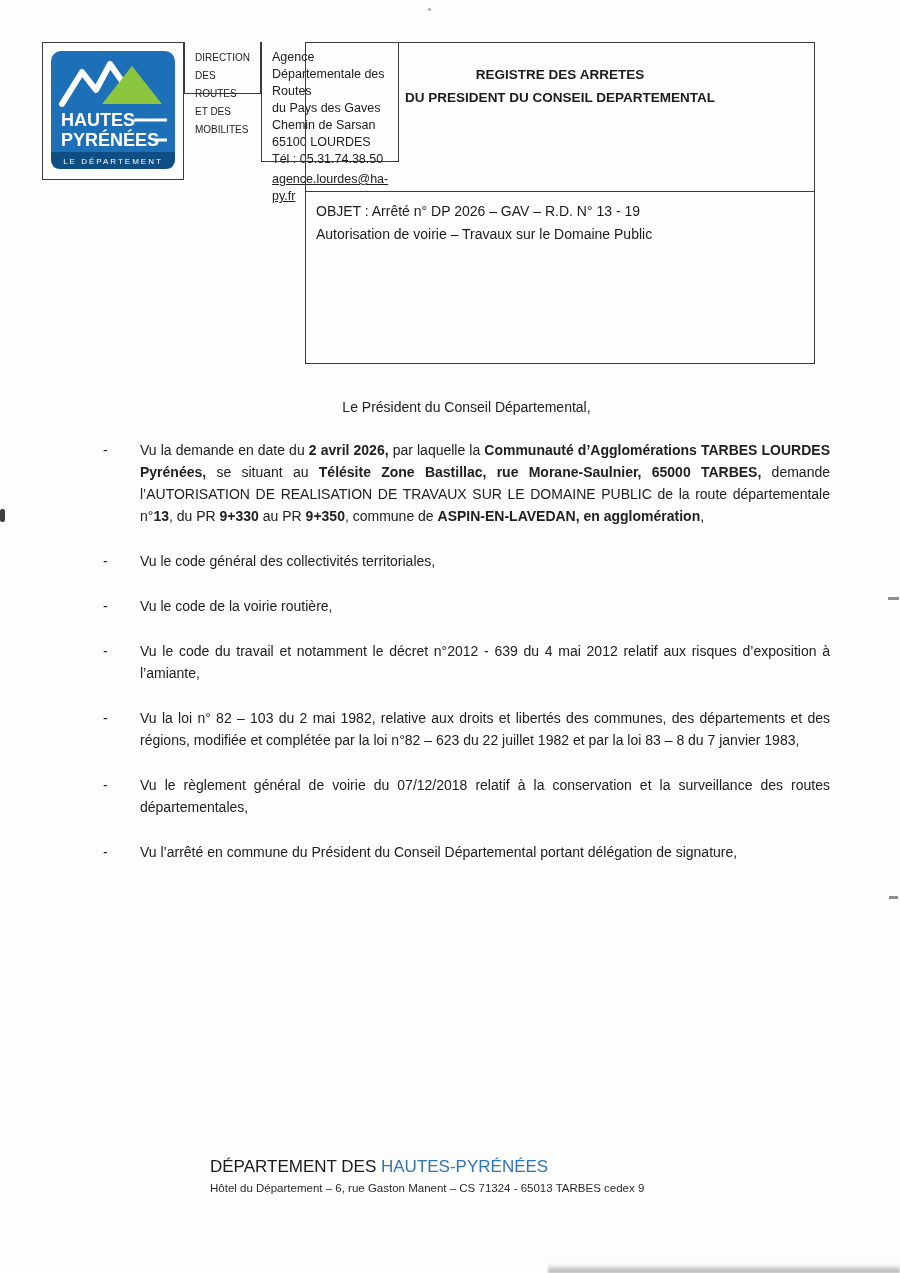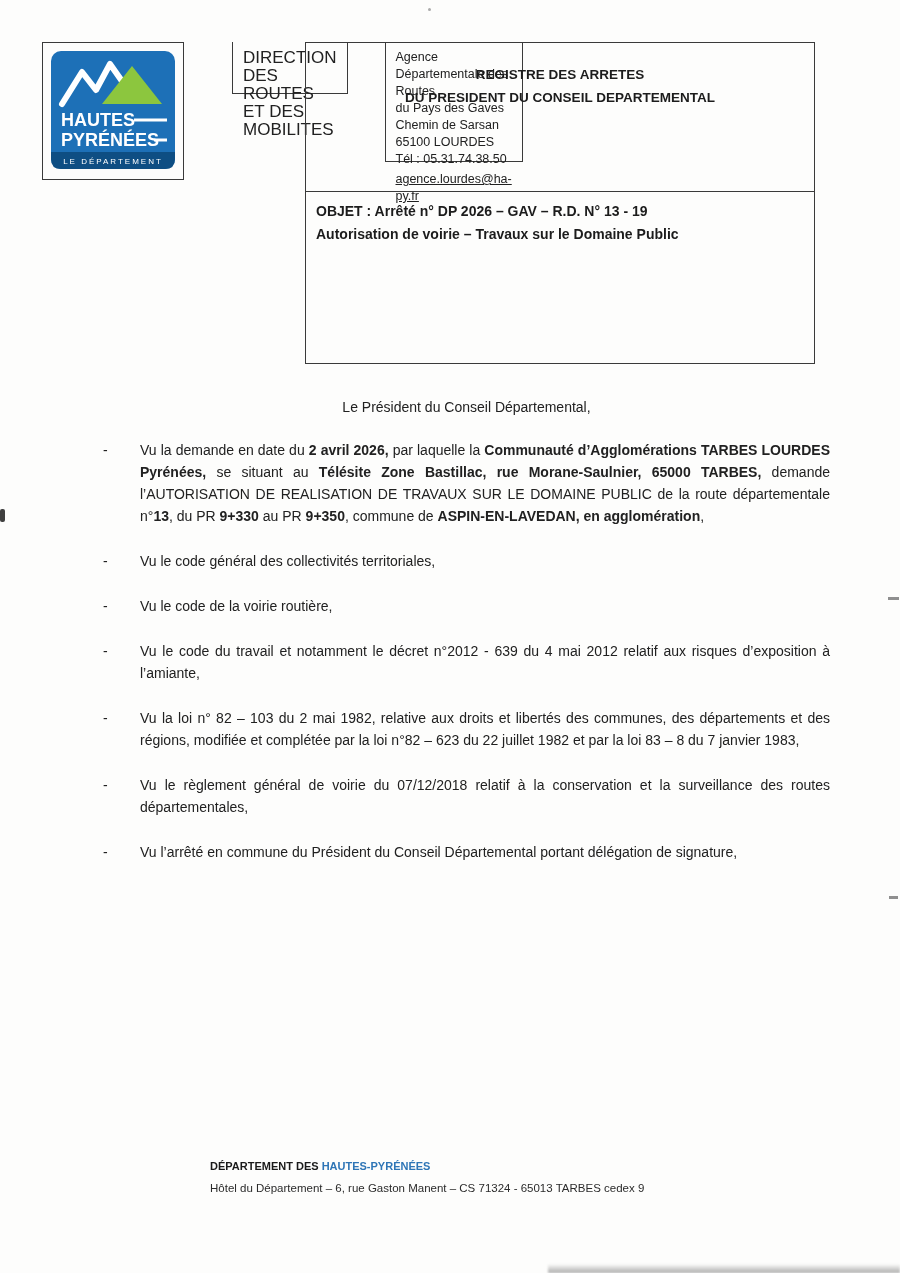--- a/index.html
+++ b/index.html
@@ -14,38 +14,38 @@
   }
 
   
   .header { position: absolute; left: 42px; top: 42px; display: flex; gap: 3px; }
   .col-left  { width: 260px; display: flex; flex-direction: row; }
   .col-right { width: 510px; display: flex; flex-direction: column; }
   .box { border: 1.5px solid #3a3a3a; box-sizing: border-box; }
   .col-left .box + .box, .col-right .box + .box { border-top: none; }
 
   .logo-box { height: 138px; padding: 7px; }
-  .direction-box { height: 52px; padding: 7px 10px; font-size: 17px; line-height: 18px; margin-left: 48px; }
-  .agency-box { height: 120px; padding: 7px 10px; font-size: 12.5px; line-height: 17px; margin-left: 37px; }
+  .direction-box { height: 52px; padding: 7px 10px; font-size: 10px; line-height: 18px; }
+  .agency-box { height: 120px; padding: 7px 10px; font-size: 12.5px; line-height: 17px; }
   .email { color: inherit; text-decoration: underline; display: inline-block; margin-top: 3px; cursor: pointer; }
 
   .registre-box { height: 150px; padding-top: 20px; text-align: center; font-weight: bold; font-size: 13.5px; line-height: 23px; color: #1c1c1c; }
-  .objet-box { height: 172px; padding: 8px 10px; font-weight: bold; font-size: 14px; line-height: 23px; color: #1c1c1c; }
+  .objet-box { height: 172px; padding: 8px 10px; font-weight: normal; font-size: 14px; line-height: 23px; color: #1c1c1c; }
 
   
   .body-text { position: absolute; left: 103px; top: 396px; width: 727px; font-size: 14px; line-height: 22px; }
   .intro { margin: 0 0 21px 0; text-align: center; }
   .clause { display: flex; margin-bottom: 23px; }
   .dash { flex: 0 0 37px; }
   .clause-text { flex: 1; margin: 0; text-align: justify; }
   .seg-bold { font-weight: bold; }
 
   
   .footer { position: absolute; left: 210px; top: 1158px; font-size: 11.5px; line-height: 17px; color: #2b2b2b; }
-  .footer-title { font-size: 11px; font-weight: bold; margin-bottom: 5px; color: #1a1a1a; }
+  .footer-title { font-size: 17px; font-weight: normal; margin-bottom: 5px; color: #1a1a1a; }
   .dept-name { color: #2e75b6; }
   .site { color: inherit; text-decoration: underline; cursor: pointer; }
 
   
   .mark { position: absolute; background: #8f8f8f; }
   .mark-r1 { right: 1px; top: 597px; width: 11px; height: 3px; }
   .mark-r2 { right: 2px; top: 896px; width: 9px; height: 3px; }
   .mark-l1 { left: 0; top: 509px; width: 5px; height: 13px; background: #3f3f3f; border-radius: 2px; }
   .mark-dot { left: 428px; top: 8px; width: 3px; height: 3px; border-radius: 50%; background: #ababab; }
   .bottom-shadow {

